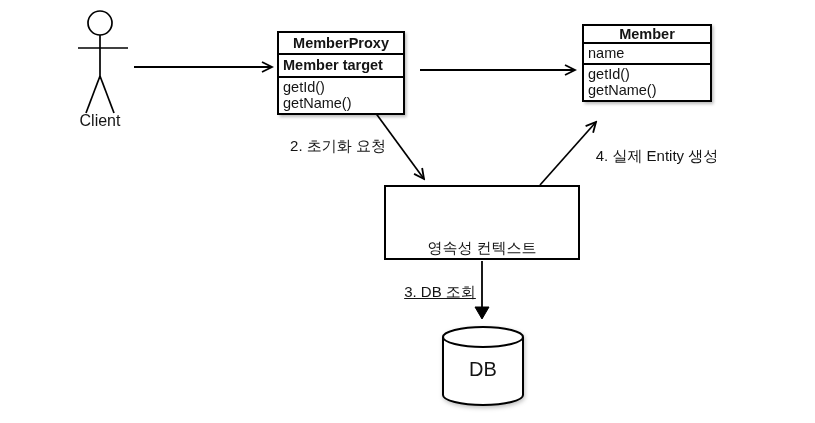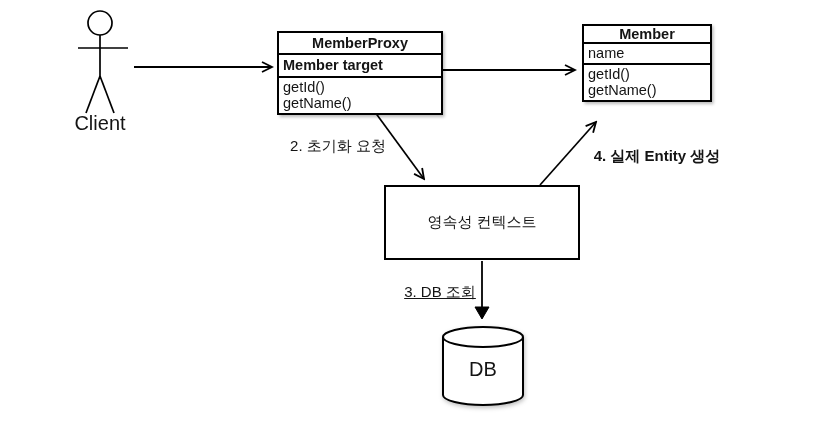--- a/index.html
+++ b/index.html
@@ -40,50 +40,50 @@
   .cls-box .cls-compartment {
     padding: 1px 4px 2px 4px;
     border-bottom: 2px solid #000000;
   }
   .cls-box .cls-compartment:last-child { border-bottom: none; }
   .cls-box .cls-row {
     line-height: 16px;
     white-space: nowrap;
   }
   .cls-row.bold { font-weight: bold; line-height: 18px; }
-  #box-memberproxy { left: 277px; top: 31px; width: 166px; }
+  #box-memberproxy { left: 277px; top: 31px; width: 128px; }
   #box-memberproxy .cls-title { line-height: 20px; }
   #box-member { left: 582px; top: 24px; width: 130px; }
   #box-member .cls-title { line-height: 16px; }
   
   .node-box {
     position: absolute;
     background: #ffffff;
     border: 2px solid #000000;
     box-sizing: border-box;
     display: flex;
-    align-items: center;
+    align-items: flex-end;
     justify-content: center;
     font-size: 15px;
   }
   #box-persistence { left: 384px; top: 185px; width: 196px; height: 75px; }
   
   .edge-label, .node-label {
     position: absolute;
     white-space: nowrap;
     font-size: 15px;
     transform: translateX(-50%);
     color: #141414;
   }
   #label-edge1  { left: 208px; top: 38px; }
   #label-edge5  { left: 500px; top: 38px; }
   #label-edge2  { left: 338px; top: 137px; }
-  #label-edge4  { left: 657px; top: 147px; font-weight: bold; }
+  #label-edge4  { left: 657px; top: 147px; }
   #label-edge3  { left: 440px; top: 283px; text-decoration: underline; }
-  #label-client { left: 100px; top: 112px; font-size: 20px; }
+  #label-client { left: 100px; top: 112px; font-size: 16px; }
   #label-db     { left: 483px; top: 358px; font-size: 20px; }
   
   .stroke {
     stroke: #000000;
     fill: none;
   }
   #db-cylinder { filter: drop-shadow(1px 2px 2px rgba(0,0,0,0.25)); }
 </style>
 </head>
 <body>

